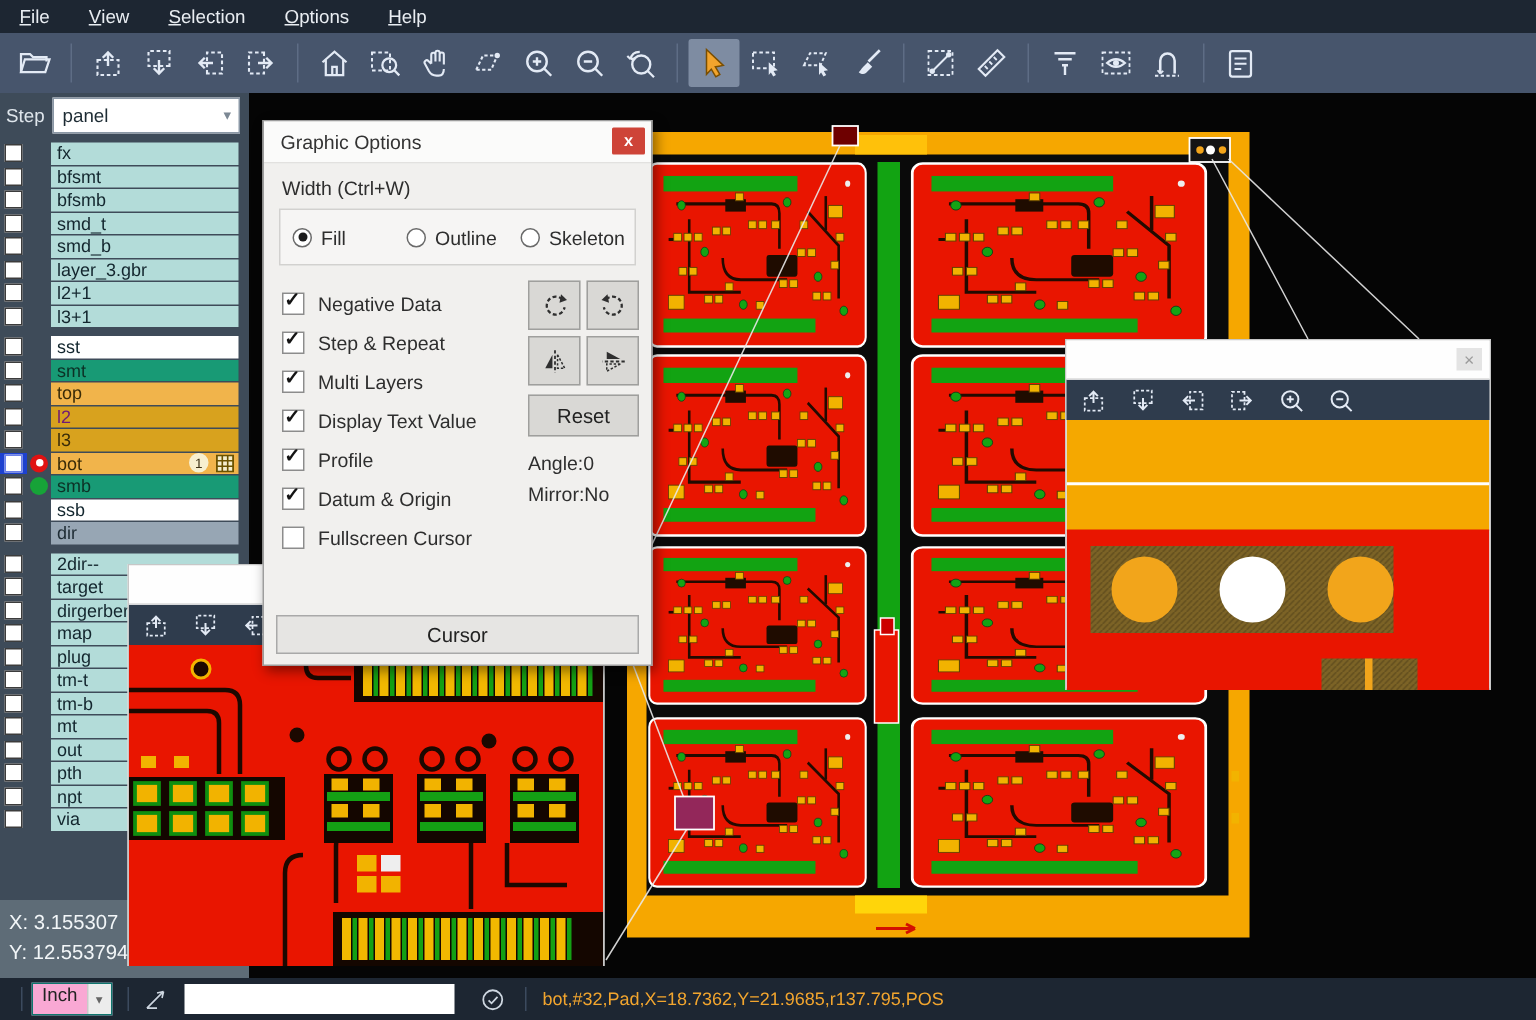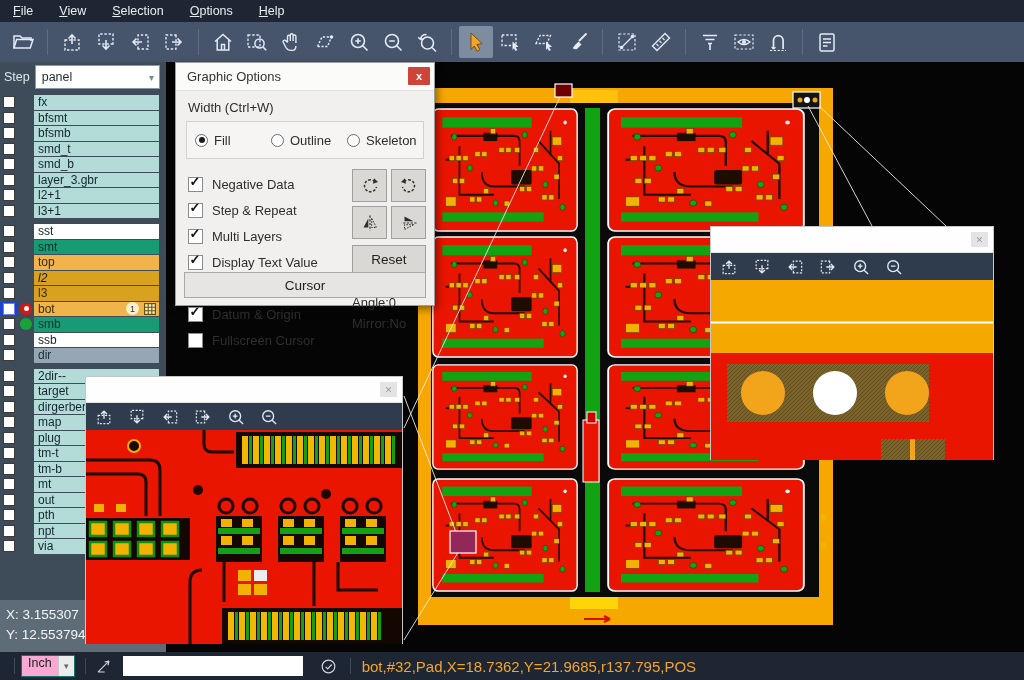--- a/index.html
+++ b/index.html
@@ -51,21 +51,21 @@
   
   .float-win{position:absolute;background:#fff;border:1px solid #c7c7c7;box-sizing:border-box;}
   .fw-title{height:25px;background:#fefefe;border-bottom:1px solid #e3e3e3;position:relative;}
   .fw-close{position:absolute;right:5px;top:5px;width:17px;height:15px;background:#e4e4e4;
             color:#9b9b9b;font-size:9px;display:flex;align-items:center;justify-content:center;}
   .fw-toolbar{height:27px;background:#2f3c4d;display:flex;align-items:center;padding-left:8px;gap:13px;}
   .fw-toolbar .tb-icon{width:20px;height:20px;}
   .fw-content{position:relative;overflow:hidden;}
   .fw-content svg{display:block;width:100%;height:100%;}
   
-  .dialog{position:absolute;left:175px;top:62px;width:260px;height:244px;background:#f1f0ee;
+  .dialog{position:absolute;left:175px;top:80px;width:260px;height:364px;background:#f1f0ee;
           border:1px solid #9d9d9d;box-shadow:2px 3px 8px rgba(0,0,0,.45);box-sizing:border-box;}
   .dlg-title{height:27px;background:#fbfbfa;border-bottom:1px solid #e2e1df;display:flex;align-items:center;
              font-size:13px;color:#333;padding-left:11px;position:relative;}
   .dlg-x{position:absolute;right:4px;top:4px;width:22px;height:18px;background:#ce4438;color:#fff;
          font-size:11px;font-weight:bold;display:flex;align-items:center;justify-content:center;border-radius:1px;}
   .dlg-widthlabel{font-size:13px;color:#2e2e2e;margin:9px 0 6px 12px;}
   .radio-row{margin:0 10px;height:36px;border:1px solid #d2d1cf;background:#f6f5f4;
              display:flex;align-items:center;padding-left:8px;gap:0;}
   .radio-item{display:flex;align-items:center;gap:6px;font-size:13px;color:#2e2e2e;width:76px;}
   .radio{width:13px;height:13px;border-radius:50%;border:1px solid #6a6a6a;background:#fff;position:relative;box-sizing:border-box;}
@@ -75,36 +75,36 @@
   .check-item{display:flex;align-items:center;gap:9px;height:26px;font-size:13px;color:#2e2e2e;white-space:nowrap;}
   .check{width:13px;height:13px;background:#fff;border:1px solid #8c8c8c;position:relative;flex:none;}
   .check.on::after{content:"✓";position:absolute;left:0.5px;top:-3.5px;font-size:13px;font-weight:bold;color:#141414;}
   .right-panel{position:absolute;left:176px;top:10px;width:74px;height:172px;}
   .tf-grid{display:grid;grid-template-columns:35px 35px;grid-gap:4px;}
   .tfbtn{width:35px;height:33px;background:#d9d8d5;border:1px solid #9f9f9d;box-sizing:border-box;
          display:flex;align-items:center;justify-content:center;}
   .dlg-ic{width:18px;height:18px;color:#2f2f2f;}
   .reset-btn{margin-top:6px;width:74px;height:28px;background:#d9d8d5;border:1px solid #9f9f9d;box-sizing:border-box;
              font-size:13.5px;color:#222;display:flex;align-items:center;justify-content:center;}
-  .ang-txt{font-size:13px;color:#2e2e2e;margin-top:22px;}
+  .ang-txt{font-size:13px;color:#2e2e2e;margin-top:10px;}
   .mir-txt{font-size:13px;color:#2e2e2e;margin-top:6px;}
   .close-btn{position:absolute;left:8px;bottom:7px;width:242px;height:26px;background:#e6e5e3;border:1px solid #a9a9a9;
              box-sizing:border-box;font-size:13.5px;color:#222;display:flex;align-items:center;justify-content:center;}
   
   .statusbar{position:absolute;left:0;top:652px;width:1024px;height:28px;background:#1d2632;
              display:flex;align-items:center;}
   .ssep{width:1px;height:16px;background:#3c4a5e;}
   .unit-select{margin-left:6px;height:20px;background:#f9a8d4;border:1px solid #0f766e;display:flex;align-items:flex-start;
                font-size:12.5px;color:#222;}
   .unit-select .uv{padding:0 6px;}
   .unit-select .chev{width:15px;height:100%;background:#ececec;border-left:1px solid #c9c9c9;color:#666;
                      font-size:9px;display:flex;align-items:center;justify-content:center;}
   .sb-icon{width:19px;height:19px;color:#cdd6e0;}
   .sb-input{width:172px;height:20px;background:#fff;border:none;margin-left:10px;font-size:12px;padding:0 4px;}
-  .sb-msg{color:#f2a52e;font-size:15px;margin-left:11px;white-space:nowrap;}
+  .sb-msg{color:#f2a52e;font-size:12px;margin-left:11px;white-space:nowrap;}
   .ml14{margin-left:14px}.ml10{margin-left:10px}.ml8{margin-left:8px}.ml16{margin-left:16px}.ml12{margin-left:12px}
   .hidden-defs{position:absolute;width:0;height:0;overflow:hidden;}
 </style>
 </head>
 <body>
 
 <div id="app">
 
   <svg class="hidden-defs" aria-hidden="true">
     <defs>
@@ -502,21 +502,21 @@
           <span class="dotslot"></span>
           <div class="layer-label" style="background: rgb(241, 180, 75); color: rgb(58, 44, 8);">
             <span>top</span>
           </div>
         </div>
         <div class="layer-row">
           <span class="cbwrap">
             <span class="cb"></span>
           </span>
           <span class="dotslot"></span>
-          <div class="layer-label" style="background: rgb(216, 162, 30); color: #0f172a; font-style: italic;">
+          <div class="layer-label" style="background: rgb(216, 162, 30); color: #701a75;">
             <span>l2</span>
           </div>
         </div>
         <div class="layer-row">
           <span class="cbwrap">
             <span class="cb"></span>
           </span>
           <span class="dotslot"></span>
           <div class="layer-label" style="background: rgb(216, 162, 30); color: rgb(58, 44, 8);">
             <span>l3</span>

